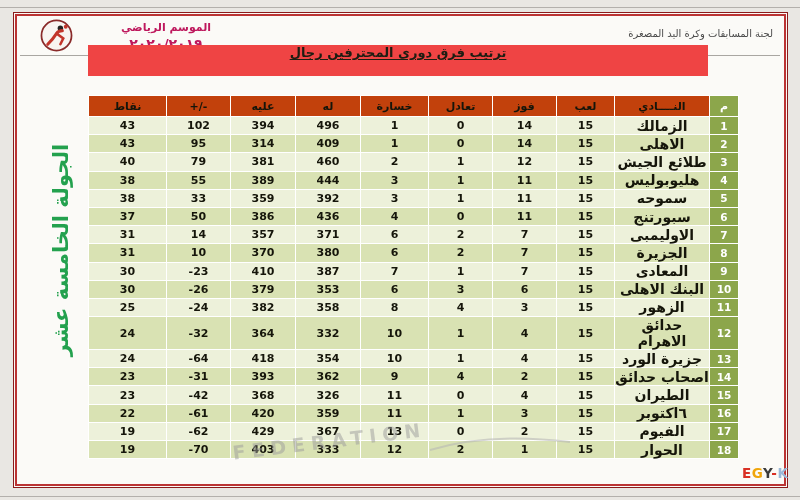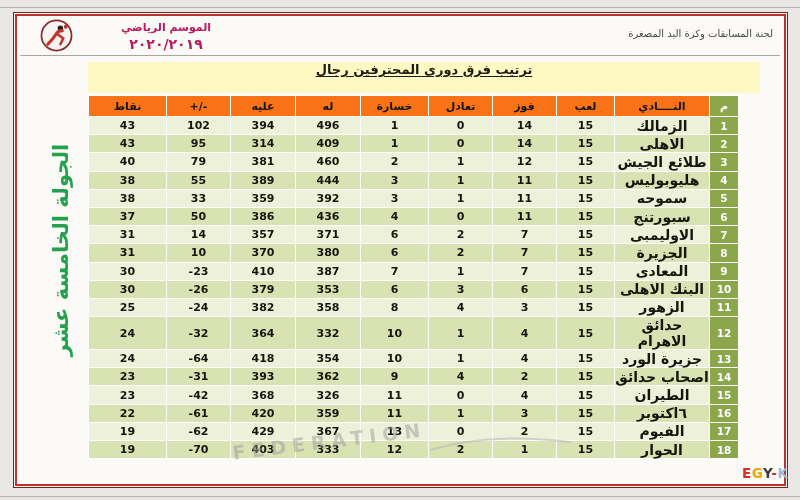--- a/index.html
+++ b/index.html
@@ -12,27 +12,27 @@
     border:1px solid #8a1c1c;background:#fbfaf7;}
   .frame-inner{position:absolute;left:1px;top:1px;right:1px;bottom:1px;border:2px solid #bb3434;}
   .fed-title{position:absolute;top:16px;right:27px;font-size:14px;font-weight:bold;color:#141414;}
   .fed-sub{position:absolute;top:28px;right:27px;font-size:10px;color:#4a4a4a;}
   .logo{position:absolute;left:40px;top:19px;width:33px;height:33px;}
   .season{position:absolute;left:120px;top:21px;width:92px;text-align:center;
     color:#be185d;font-weight:bold;}
   .season .l1{font-size:11px;}
   .season .l2{font-size:14px;margin-top:2px;}
   .hsep{position:absolute;left:20px;right:20px;top:55px;height:1px;background:#a9a6a2;}
-  .band{position:absolute;left:88px;top:62px;width:672px;height:31px;background:#fef9c3;
+  .band{position:absolute;left:88px;top:45px;width:620px;height:31px;background:#ef4444;
     text-align:center;color:#1d1d12;font-weight:bold;}
   .band-l1{font-size:13px;line-height:16px;text-decoration:underline;text-underline-offset:2px;}
   .band-l2{font-size:12.5px;line-height:14px;}
   table.standings{position:absolute;left:88px;top:95px;width:650px;border-collapse:collapse;
     table-layout:fixed;}
-  .standings th{height:20px;background:#f97316;font-size:11px;font-weight:bold;color:#15150a;
+  .standings th{height:20px;background:#c2410c;font-size:11px;font-weight:bold;color:#15150a;
     border:1px solid #ffffff;padding:0;text-align:center;}
   .standings th.rank-head{background:#8ca64b;color:#ffffff;}
   .standings th.ltr{direction:ltr;}
   .standings tbody tr{height:18.2px;}
   .standings td{font-size:11px;font-weight:bold;color:#15150a;border:1px solid #ffffff;
     padding:0;text-align:center;}
   .standings tr.light td{background:#edf1da;}
   .standings tr.dark td{background:#d9e2b3;}
   .standings td.rank-cell{background:#8ca64b !important;color:#ffffff;font-size:10.5px;}
   .standings td.num{direction:ltr;}

